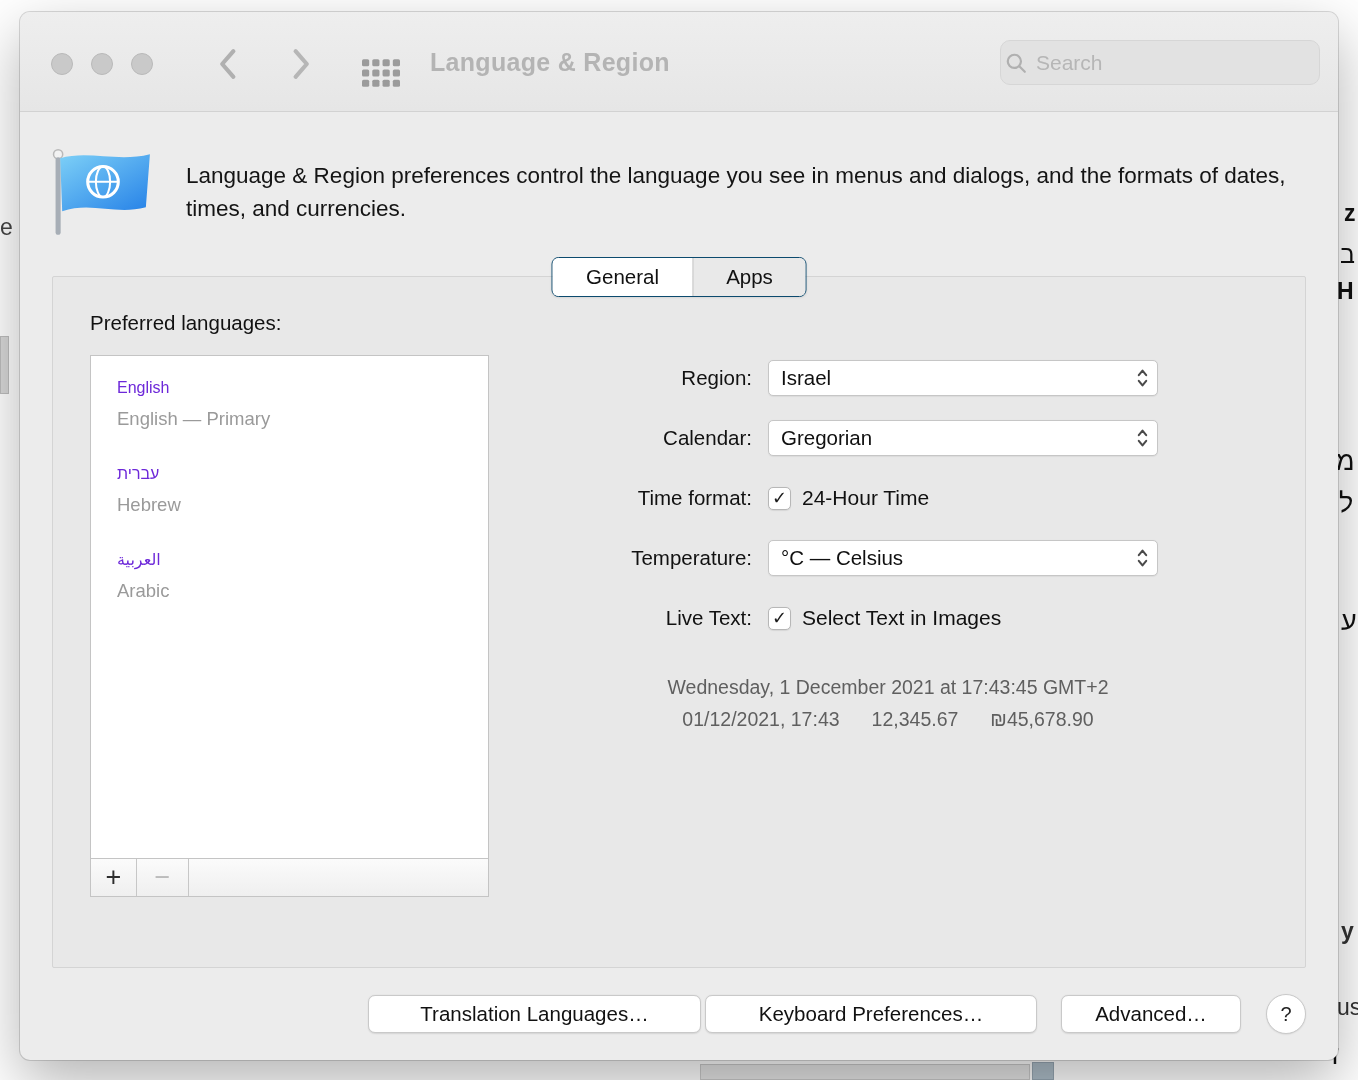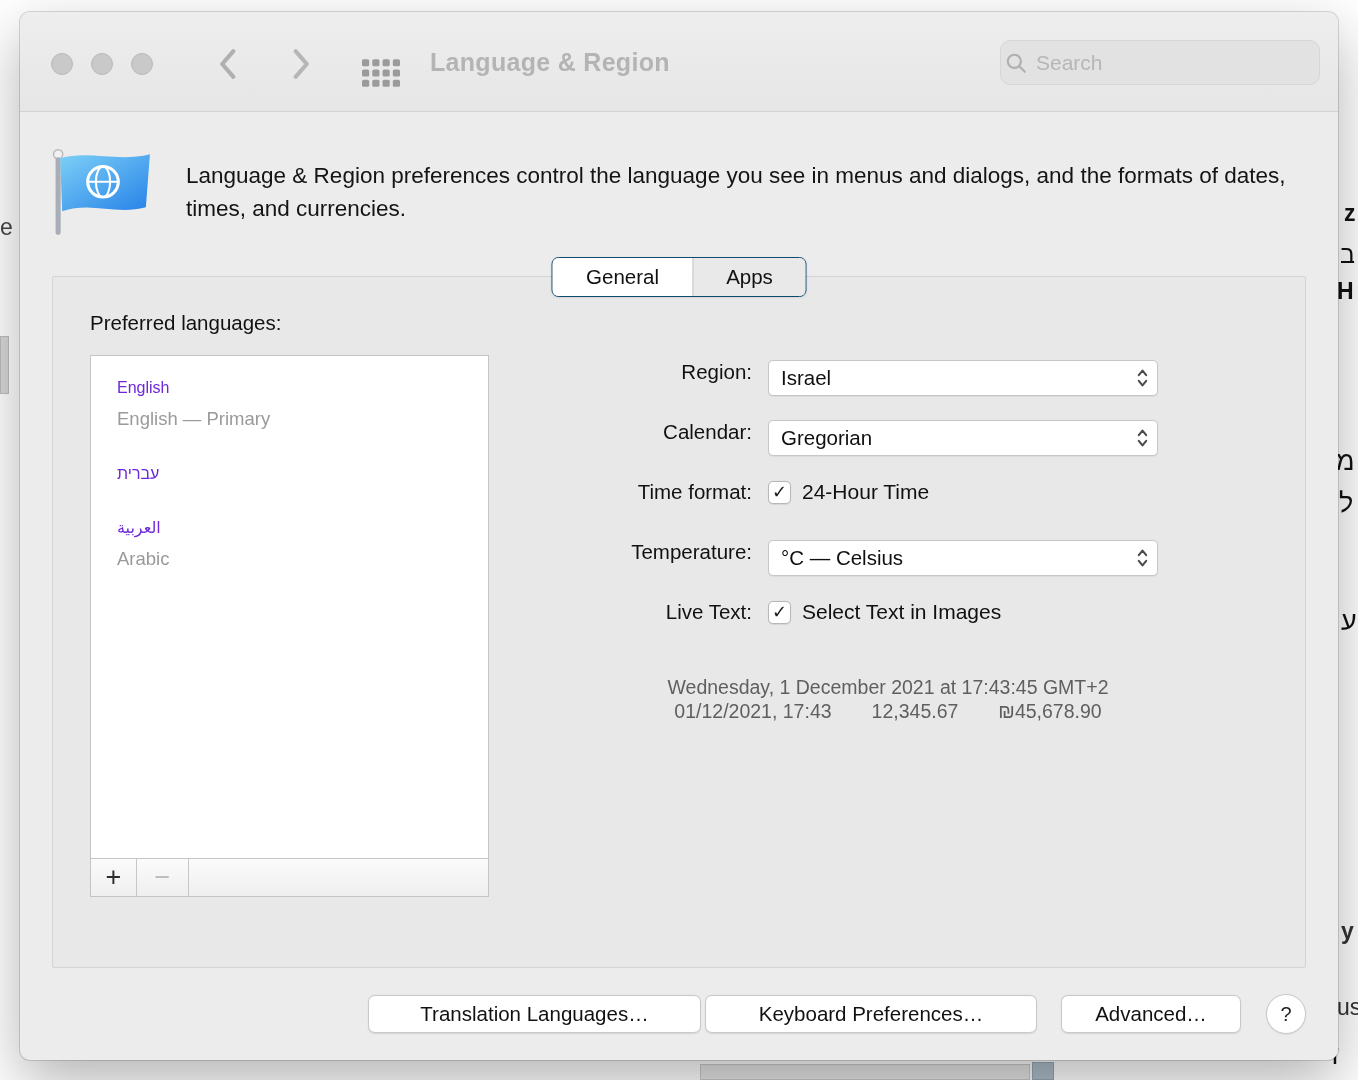--- a/index.html
+++ b/index.html
@@ -84,41 +84,41 @@
   .lang-name { font-size:16px; line-height:28px; color:#6d28d9; }
   .lang-sub  { font-size:18.5px; line-height:30px; color:#9a9a9a; margin-top:2px; }
   .lang-toolbar { position:absolute; left:0; right:0; bottom:0; height:38px;
     background:linear-gradient(#fbfbfb,#efefef); border-top:1px solid #c4c4c4; display:flex; }
   .lt-btn { width:46px; height:100%; border-right:1px solid #c7c7c7; display:flex;
     align-items:center; justify-content:center; font-size:27px; color:#2d2d2d; cursor:default; }
   .lt-remove { width:52px; color:#bcbcbc; }
 
   
   .form { position:absolute; left:568px; top:348px; }
-  .form-row { display:flex; align-items:flex-start; height:36px; margin-bottom:24px; }
+  .form-row { display:flex; align-items:center; height:36px; margin-bottom:24px; }
   .form-label { width:164px; text-align:right; margin-right:16px; font-size:20.5px; color:#111; }
   .control { width:390px; display:flex; align-items:center; }
 
   .select { width:410px; height:36px; background:#fff; border:1px solid #c6c6c6;
     border-radius:5px; display:flex; align-items:center; padding:0 5px 0 12px;
     box-shadow:0 0.5px 1px rgba(0,0,0,0.06); cursor:default; }
   .select-value { flex:1; font-size:20.5px; color:#101010; }
   .select-chevrons { width:20px; height:28px; display:flex; align-items:center; justify-content:center; }
 
   .checkbox-row { display:flex; align-items:center; gap:11px; }
   .checkbox { width:23px; height:23px; background:#fff; border:1px solid #b7b7b7;
     border-radius:5px; display:flex; align-items:center; justify-content:center;
     font-size:18px; font-weight:bold; color:#1a1a1a;
     box-shadow:0 0.5px 1px rgba(0,0,0,0.08); cursor:default; }
   .checkbox-label { font-size:21px; color:#101010; }
 
   
   .preview { position:absolute; left:588px; top:664px; width:560px; text-align:center; color:#5f5f5f; }
   .preview-line1 { font-size:19.5px; }
-  .preview-line2 { margin-top:1px; display:flex; justify-content:center; gap:40px; font-size:19.5px; }
+  .preview-line2 { margin-top:9px; display:flex; justify-content:center; gap:32px; font-size:19.5px; }
 
   
   .footer-btn { position:absolute; top:983px; height:38px; background:#ffffff;
     border:1px solid #c9c9c9; border-radius:7px; display:flex; align-items:center;
     justify-content:center; font-size:20.5px; color:#111;
     box-shadow:0 0.5px 1.5px rgba(0,0,0,0.10); cursor:default; }
   .btn-translation { left:328px; width:333px;margin-left:20px; }
   .btn-keyboard    { left:685px; width:332px; }
   .btn-advanced    { left:1041px; width:180px; }
   .btn-help { position:absolute; left:1246px; top:982px; width:40px; height:40px;
@@ -219,20 +219,21 @@
   <div class="pref-label">Preferred languages:</div>
 
   <div class="lang-list">
     <div class="lang-items">
       <div class="lang-item">
         <div class="lang-name">English</div>
         <div class="lang-sub">English — Primary</div>
       </div>
       <div class="lang-item">
         <div class="lang-name">עברית</div>
+        <div class="lang-sub">Hebrew</div>
       </div>
       <div class="lang-item">
         <div class="lang-name">العربية</div>
         <div class="lang-sub">Arabic</div>
       </div>
     </div>
     <div class="lang-toolbar">
       <div class="lt-btn">+</div>
       <div class="lt-btn lt-remove">−</div>
     </div>

